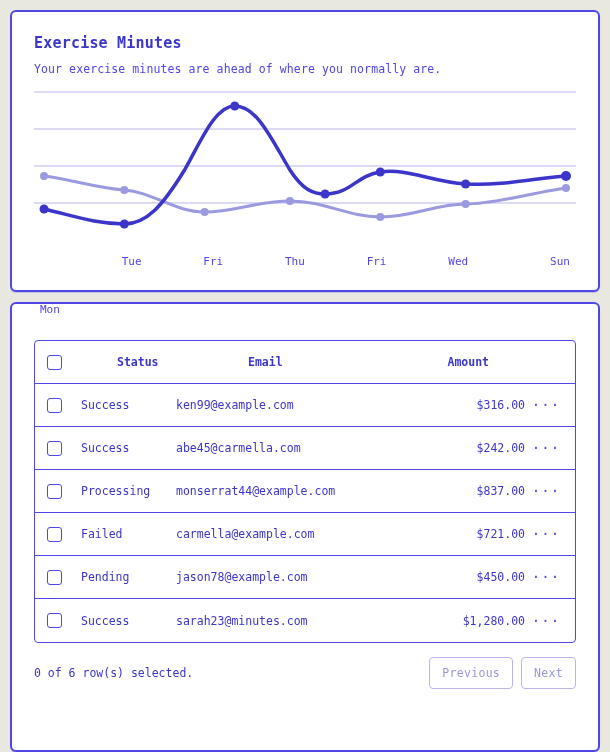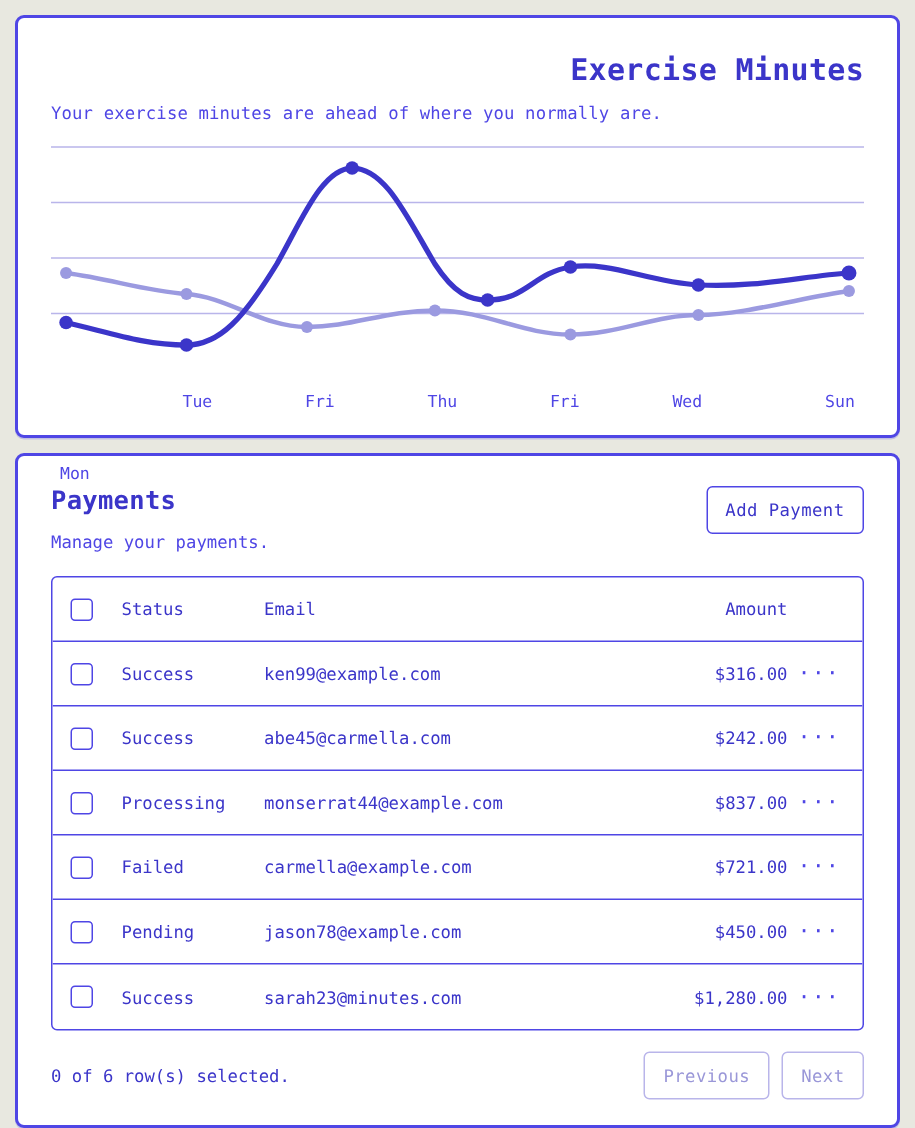--- a/index.html
+++ b/index.html
@@ -29,26 +29,25 @@
     box-shadow: 0 1px 0 rgba(79,70,229,0.25);
   }
 
   
   .chart-card {
     padding: 22px 22px 10px 22px;
     height: 282px;
     position: relative;
   }
   .chart-title {
-    font-size: 20px;
+    font-size: 15px;
     font-weight: bold;
     letter-spacing: 0.2px;
     color: #3b35c9;
     margin: 0 0 10px 0;
-    text-align: right;
   }
   .chart-sub {
     font-size: 11.5px;
     color: #4f46e5;
     margin: 0 0 6px 0;
     letter-spacing: 0.1px;
   }
   .chart-area {
     position: relative;
     width: 100%;
@@ -114,21 +113,21 @@
   .row {
     display: flex;
     align-items: center;
     height: 43px;
     padding: 0 12px;
     border-bottom: 1px solid #4f46e5;
     font-size: 11.5px;
     color: #3b35c9;
   }
   .row:last-child { border-bottom: none; }
-  .row.header { font-weight: normal; }
+  .row.header { font-weight: bold; gap: 36px; }
   .c-check { width: 34px; flex: none; display: flex; align-items: center; }
   .c-status { width: 95px; flex: none; }
   .c-email { flex: 1; }
   .c-amount { width: 110px; flex: none; text-align: right; padding-right: 4px; }
   .c-more { width: 34px; flex: none; text-align: center; color: #4f46e5; font-size: 14px; letter-spacing: 1px; }
   .header .c-more { width: 34px; }
   .cb {
     width: 15px; height: 15px;
     border: 1px solid #4f46e5;
     border-radius: 3px;
@@ -193,27 +192,20 @@
       <span>Tue</span>
       <span>Fri</span>
       <span>Thu</span>
       <span>Fri</span>
       <span>Wed</span>
       <span>Sun</span>
     </div>
   </div>
 
   <div class="card pay-card">
-    <div class="pay-head">
-      <div>
-        <div class="pay-title">Payments</div>
-        <div class="pay-sub">Manage your payments.</div>
-      </div>
-      <button class="btn">Add Payment</button>
-    </div>
 
     <div class="table">
 
       <div class="row header">
         <div class="c-check">
           <span class="cb"></span>
         </div>
         <div class="c-status">Status</div>
         <div class="c-email">Email</div>
         <div class="c-amount">Amount</div>

